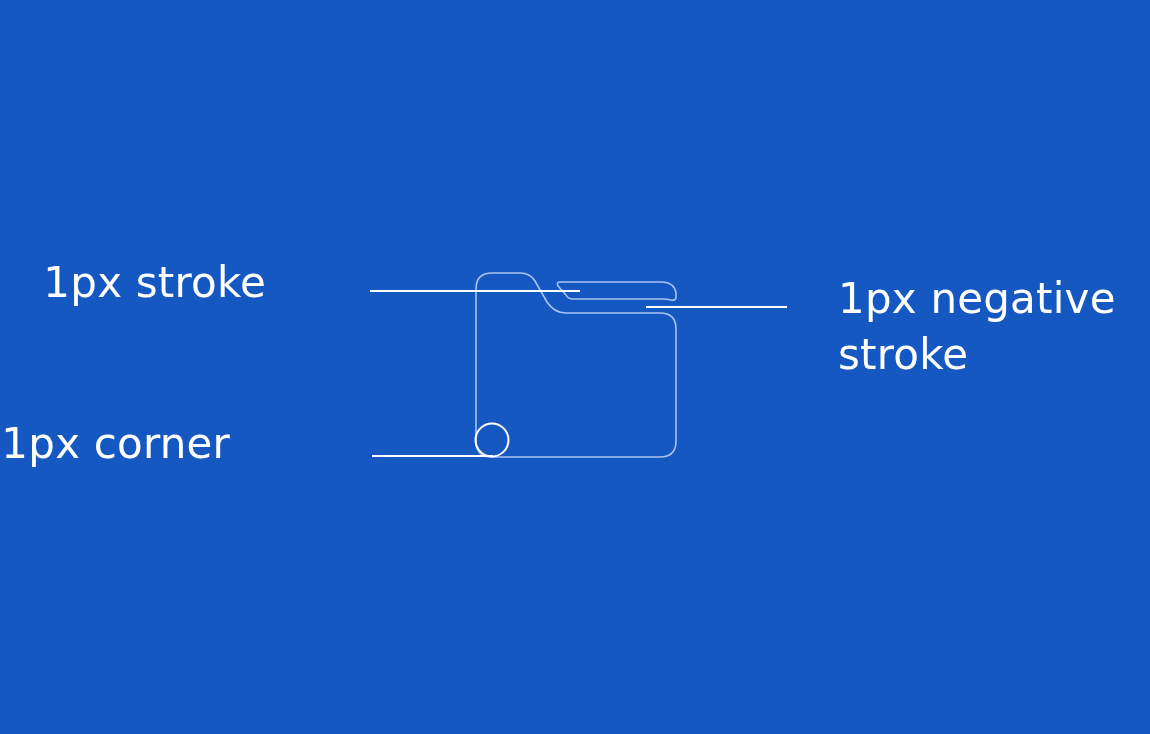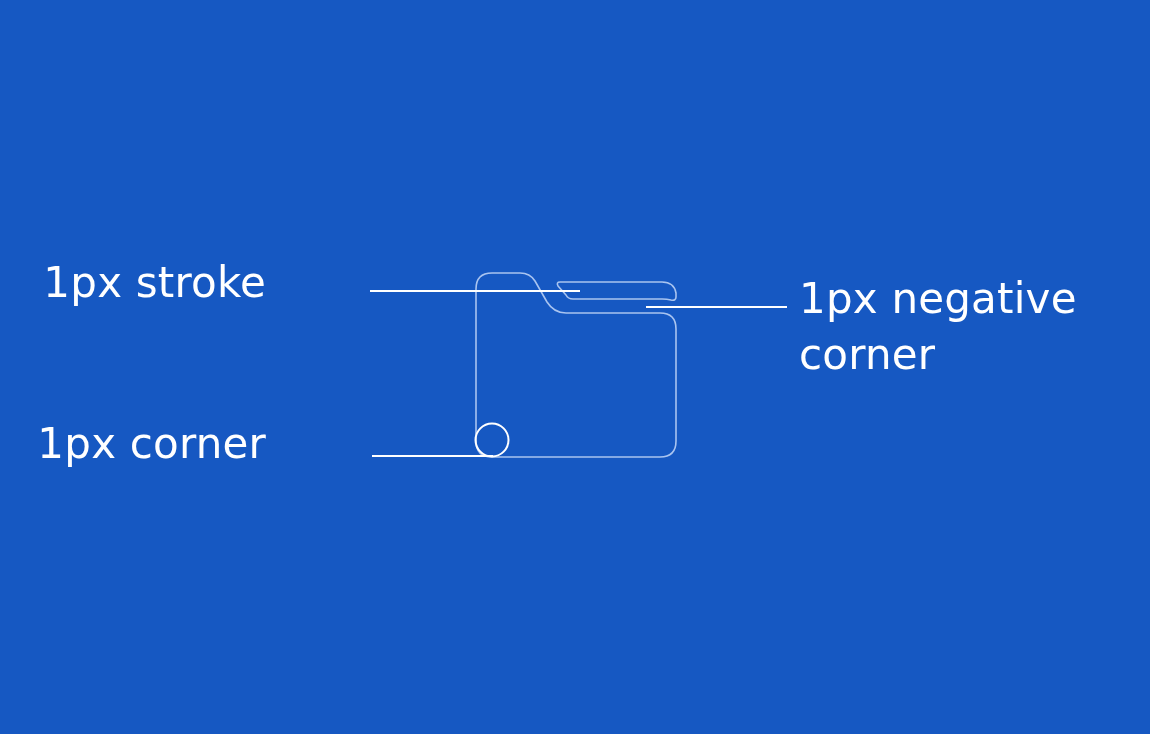--- a/index.html
+++ b/index.html
@@ -23,27 +23,27 @@
     .label {
       position: absolute;
       color: #ffffff;
       font-size: 42px;
       line-height: 56px;
       font-weight: 400;
       letter-spacing: 0.2px;
       white-space: nowrap;
     }
     .label-right-aligned { text-align: right; }
-    .label-left-aligned { text-align: left; }
+    .label-left-aligned { text-align: left; margin-left: 39px; }
     #label-stroke {
       right: 794px;
       top: 255px;
     }
     #label-corner {
-      right: 794px;
+      right: 830px;
       top: 416px;
     }
     #label-negative {
       left: 799px;
       top: 271px;
     }
     .label .line { display: block; }
     svg.diagram {
       position: absolute;
       left: 0; top: 0;
@@ -95,16 +95,16 @@
   <div id="label-stroke" class="label label-right-aligned">
     <span class="line">1px stroke</span>
   </div>
 
   <div id="label-corner" class="label label-right-aligned">
     <span class="line">1px corner</span>
   </div>
 
   <div id="label-negative" class="label label-left-aligned">
     <span class="line">1px negative</span>
-    <span class="line">corner</span>
+    <span class="line">stroke</span>
   </div>
 
 </div>
 
 </body></html>

